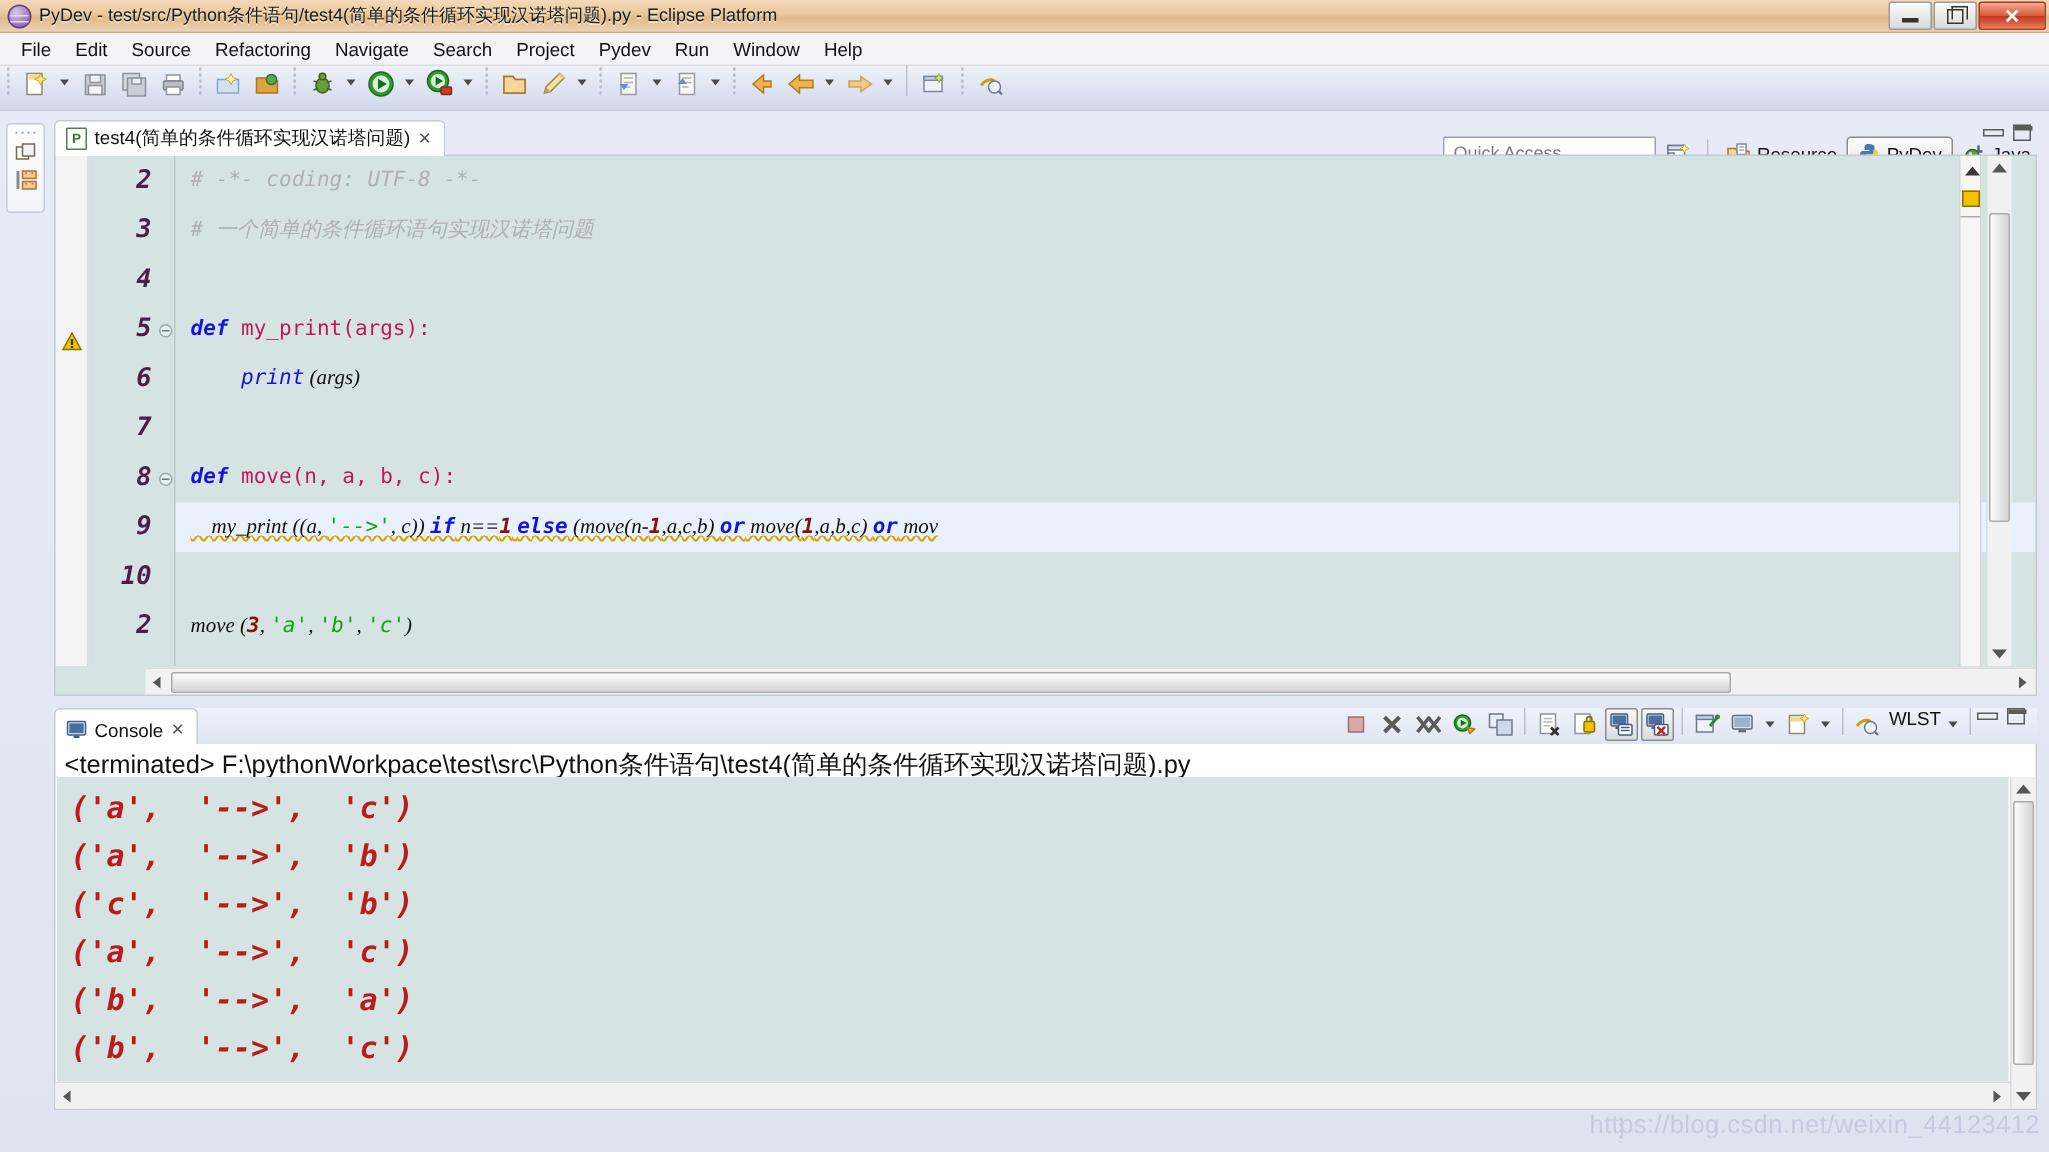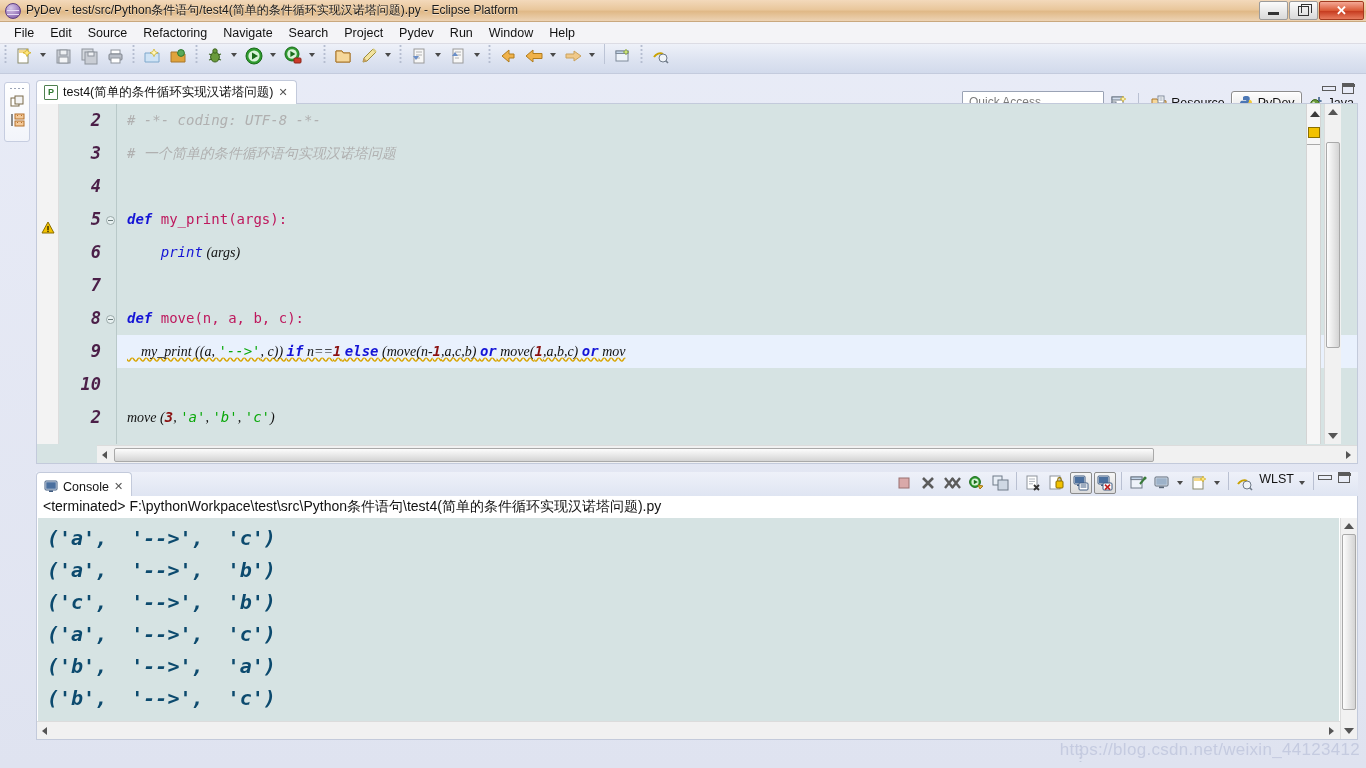--- a/index.html
+++ b/index.html
@@ -307,21 +307,21 @@
   }
   .csep { width: 1px; height: 18px; background: #b9c0d2; margin: 0 4px; flex: none; }
   .wlst-label { font-size: 12.5px; color: #111; margin: 0 2px; }
 
   .console-body {
     position: absolute; left: 0; top: 24px; width: 1322px; height: 244px;
     background: #fff; border: 1px solid #c3cadb; border-top: none;
   }
   .cs-terminated {
     position: absolute; left: 6px; top: 2px;
-    font-size: 14px; color: #111; white-space: nowrap;
+    font-size: 17px; color: #111; white-space: nowrap;
   }
   .cs-out {
     position: absolute; left: 1px; top: 22px; right: 18px; bottom: 18px;
     background: #d6e3e3;
     font-family: "DejaVu Sans Mono", monospace;
     font-size: 20px; font-style: italic; font-weight: bold;
     color: #f97f7f;
     padding: 4px 0 0 9px;
     overflow: hidden;
   }
@@ -785,21 +785,21 @@
         <span class="wlst-label">WLST</span>
         <div class="arrow-dn"></div>
         <div class="csep"></div>
         <span class="vb-min"></span>
         <span class="vb-max" style="margin-left:8px;margin-right:4px"></span>
       </div>
     </div>
 
     <div class="console-body">
       <div class="cs-terminated">&lt;terminated&gt; F:\pythonWorkpace\test\src\Python条件语句\test4(简单的条件循环实现汉诺塔问题).py</div>
-      <div class="cs-out" id="console-output" style="color: #0c4a6e;">
+      <div class="cs-out" id="console-output" style="color: #b91c1c;">
           <div class="oline">('a',  '--&gt;',  'c')</div>
           <div class="oline">('a',  '--&gt;',  'b')</div>
           <div class="oline">('c',  '--&gt;',  'b')</div>
           <div class="oline">('a',  '--&gt;',  'c')</div>
           <div class="oline">('b',  '--&gt;',  'a')</div>
           <div class="oline">('b',  '--&gt;',  'c')</div>
         </div>
       <div class="cs-vscroll">
         <span class="sb-arrow-up"></span>
         <div class="cs-vthumb"></div>

